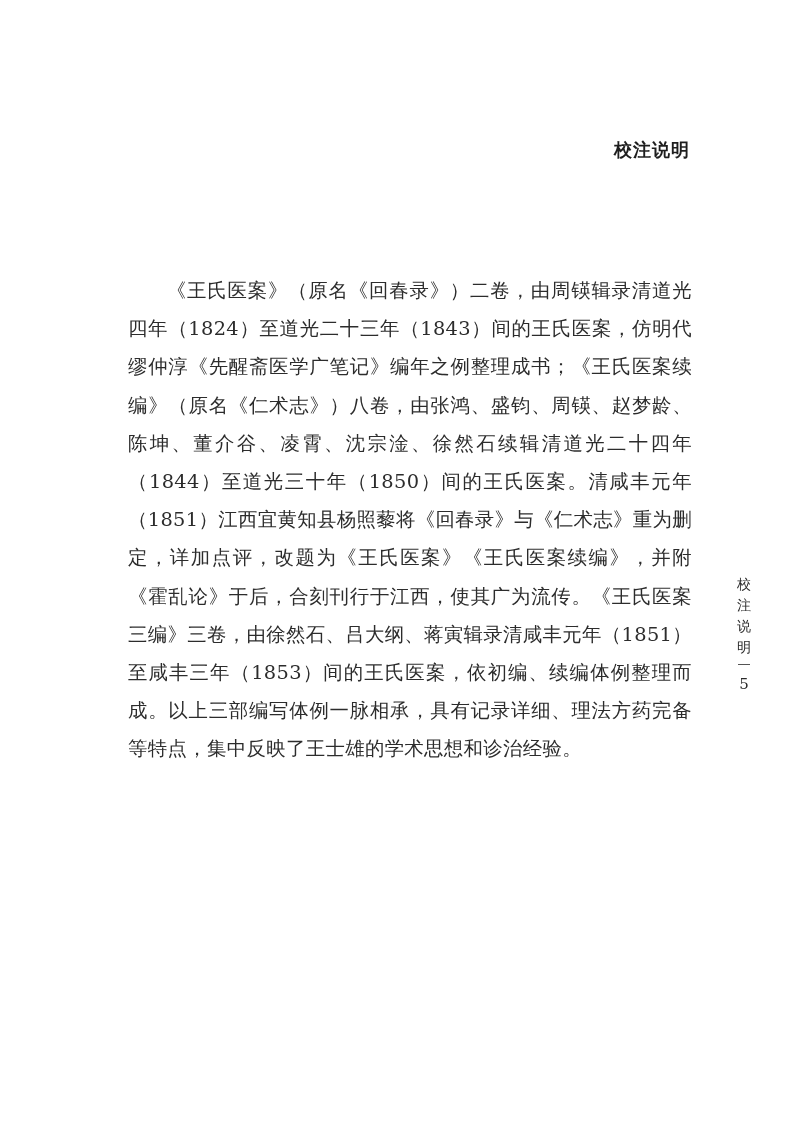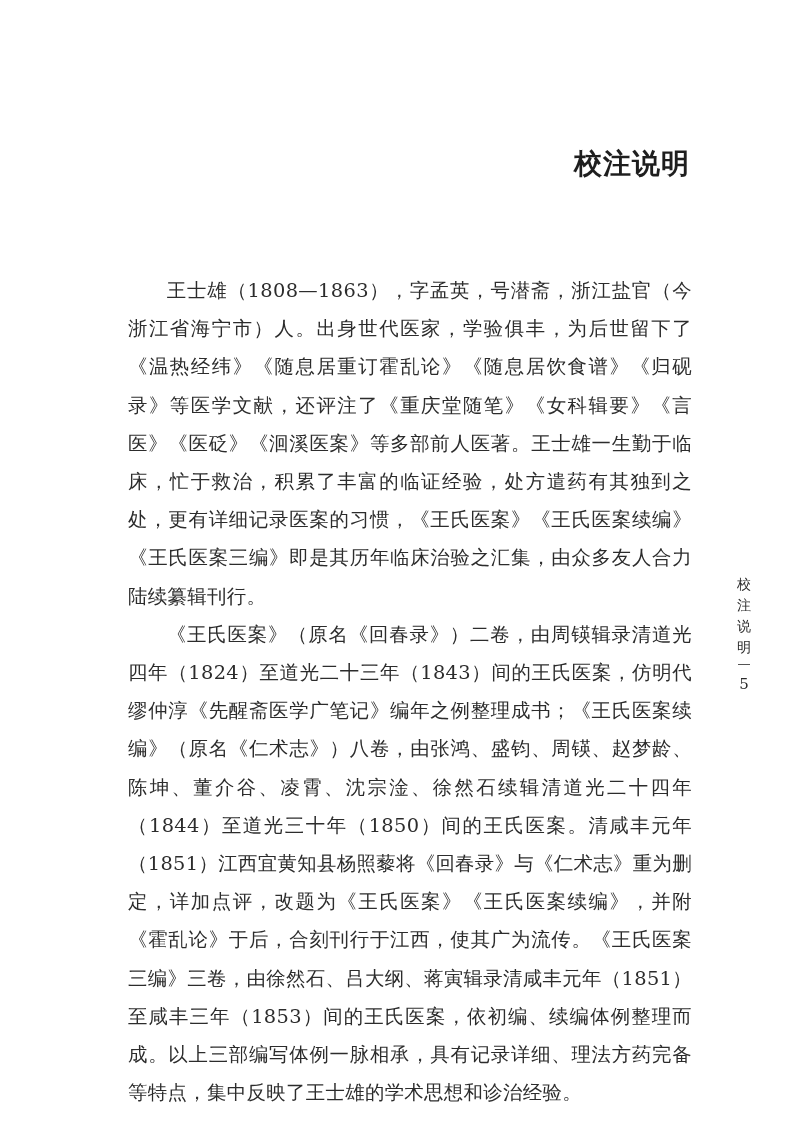--- a/index.html
+++ b/index.html
@@ -12,21 +12,21 @@
       height: 1129px;
       position: relative;
       overflow: hidden;
       font-family: "DejaVu Serif", "Liberation Serif", serif;
       color: #2a2a2a;
     }
     .page-title {
       position: absolute;
       top: 126px;
       right: 110px;
-      font-size: 28px;
+      font-size: 18px;
       font-weight: bold;
       letter-spacing: 1px;
       color: #1e1e1e;
       font-family: Liberation Mono, monospace;
     }
     .body-text {
       position: absolute;
       left: 128px;
       top: 272px;
       width: 564px;
@@ -67,21 +67,20 @@
       font-size: 15px;
       line-height: 18px;
     }
   </style>
 </head>
 <body>
 
 <h1 class="page-title">校注说明</h1>
 
 <div class="body-text">
-  <p class="para">王士雄（1808—1863），字孟英，号潜斋，浙江盐官（今浙江省海宁市）人。出身世代医家，学验俱丰，为后世留下了《温热经纬》《随息居重订霍乱论》《随息居饮食谱》《归砚录》等医学文献，还评注了《重庆堂随笔》《女科辑要》《言医》《医砭》《洄溪医案》等多部前人医著。王士雄一生勤于临床，忙于救治，积累了丰富的临证经验，处方遣药有其独到之处，更有详细记录医案的习惯，《王氏医案》《王氏医案续编》《王氏医案三编》即是其历年临床治验之汇集，由众多友人合力陆续纂辑刊行。</p>
   <p class="para">《王氏医案》（原名《回春录》）二卷，由周锳辑录清道光四年（1824）至道光二十三年（1843）间的王氏医案，仿明代缪仲淳《先醒斋医学广笔记》编年之例整理成书；《王氏医案续编》（原名《仁术志》）八卷，由张鸿、盛钧、周锳、赵梦龄、陈坤、董介谷、凌霄、沈宗淦、徐然石续辑清道光二十四年（1844）至道光三十年（1850）间的王氏医案。清咸丰元年（1851）江西宜黄知县杨照藜将《回春录》与《仁术志》重为删定，详加点评，改题为《王氏医案》《王氏医案续编》，并附《霍乱论》于后，合刻刊行于江西，使其广为流传。《王氏医案三编》三卷，由徐然石、吕大纲、蒋寅辑录清咸丰元年（1851）至咸丰三年（1853）间的王氏医案，依初编、续编体例整理而成。以上三部编写体例一脉相承，具有记录详细、理法方药完备等特点，集中反映了王士雄的学术思想和诊治经验。</p>
 </div>
 
 <div class="side-header">
   <span class="vchar">校</span>
   <span class="vchar">注</span>
   <span class="vchar">说</span>
   <span class="vchar">明</span>
   <span class="rule"></span>
   <span class="pageno">5</span>

